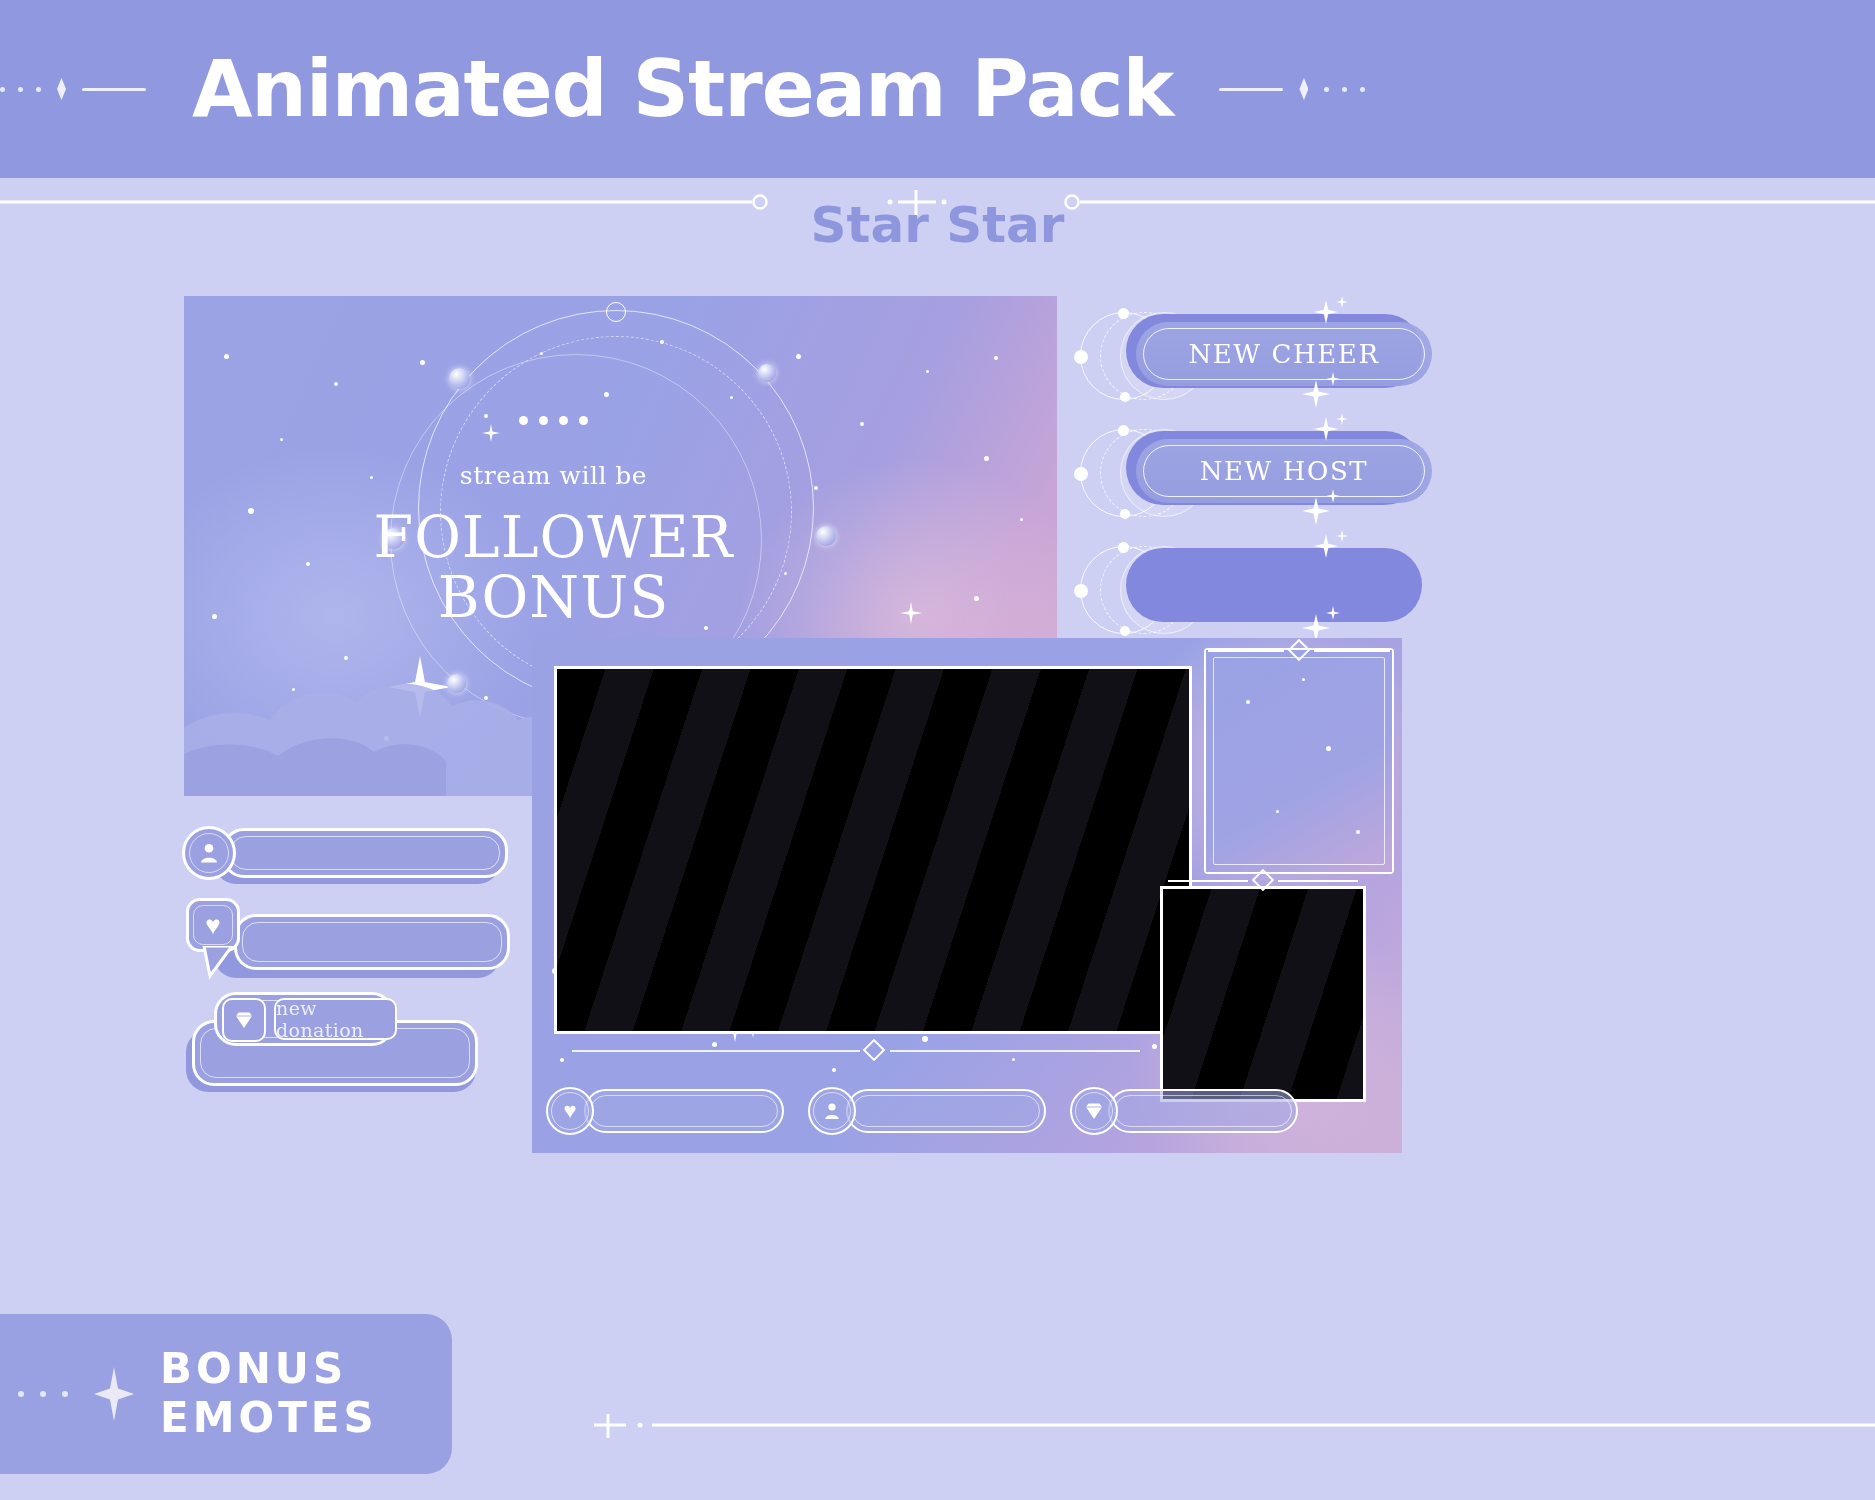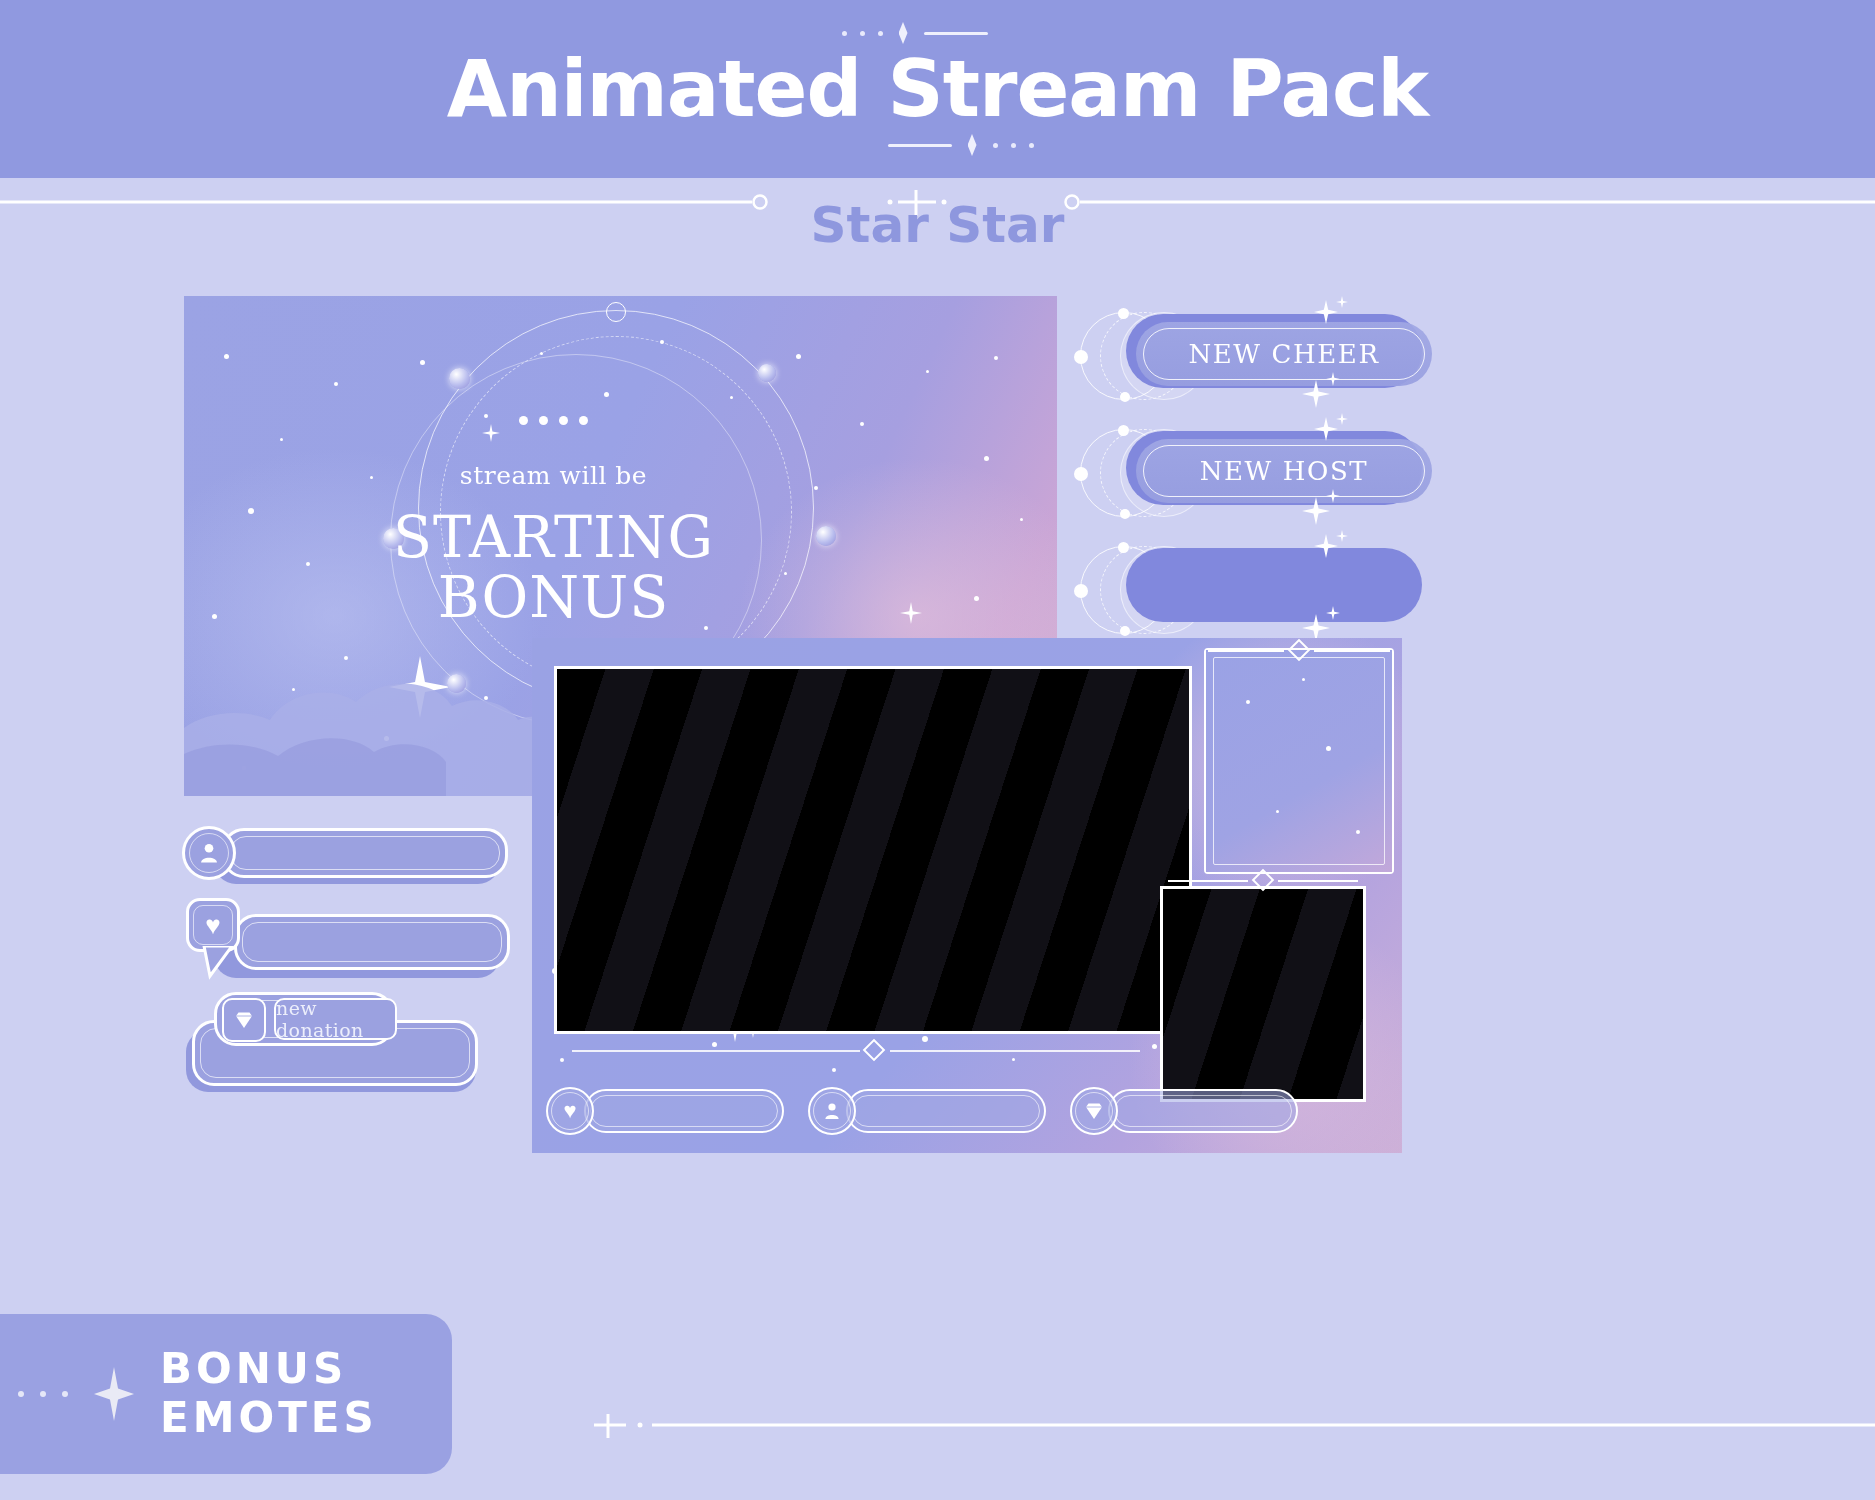--- a/index.html
+++ b/index.html
@@ -8,21 +8,21 @@
     font-family: "Liberation Sans", sans-serif;
     background: #cdd0f2;
     position: relative;
     overflow: hidden;
   }
 
   
   .header {
     position: absolute; left: 0; top: 0; width: 1875px; height: 178px;
     background: #9099e0;
-    display: flex; align-items: center; justify-content: center; flex-direction: column;
+    display: flex; align-items: center; 
   }
   .header-title {
     font-family: "DejaVu Sans", sans-serif;
     font-weight: bold;
     font-size: 78px;
     color: #ffffff;
     letter-spacing: -1px;
     white-space: nowrap;
   }
   .deco-left, .deco-right {
@@ -372,21 +372,21 @@
   <div class="node" style="left:426px;top:440px;width:16px;height:16px;"></div>
 
   <div class="screen-center">
     <div class="dots-row">
       <i></i>
         <i></i>
         <i></i>
         <i></i>
     </div>
     <div class="label-small">stream will be</div>
-    <div class="label-big">STARTING</div>
+    <div class="label-big">FOLLOWER</div>
     <div class="label-big">BONUS</div>
   </div>
 
   <svg class="screen-clouds" viewBox="0 0 873 180" preserveAspectRatio="none">
     <path d="M0,180 L0,112 C22,96 58,92 86,104 C104,76 146,68 172,86 C198,60 250,62 268,90 C292,78 322,86 334,104 C352,96 372,102 382,118 L382,180 Z" fill="#a9afe7" opacity="0.85"></path>
     <path d="M0,180 L0,138 C30,124 70,126 94,140 C120,118 168,116 190,136 C214,122 250,128 262,146 L262,180 Z" fill="#9aa0e0" opacity="0.9"></path>
     <path d="M873,180 L873,98 C846,82 800,80 772,96 C748,68 698,66 676,92 C650,78 616,86 602,108 C580,100 560,110 552,128 L552,180 Z" fill="#a9afe7" opacity="0.85"></path>
     <path d="M873,180 L873,136 C840,120 798,122 774,140 C748,120 704,120 684,140 C660,128 626,134 614,152 L614,180 Z" fill="#9aa0e0" opacity="0.9"></path>
   </svg>
 </div>

